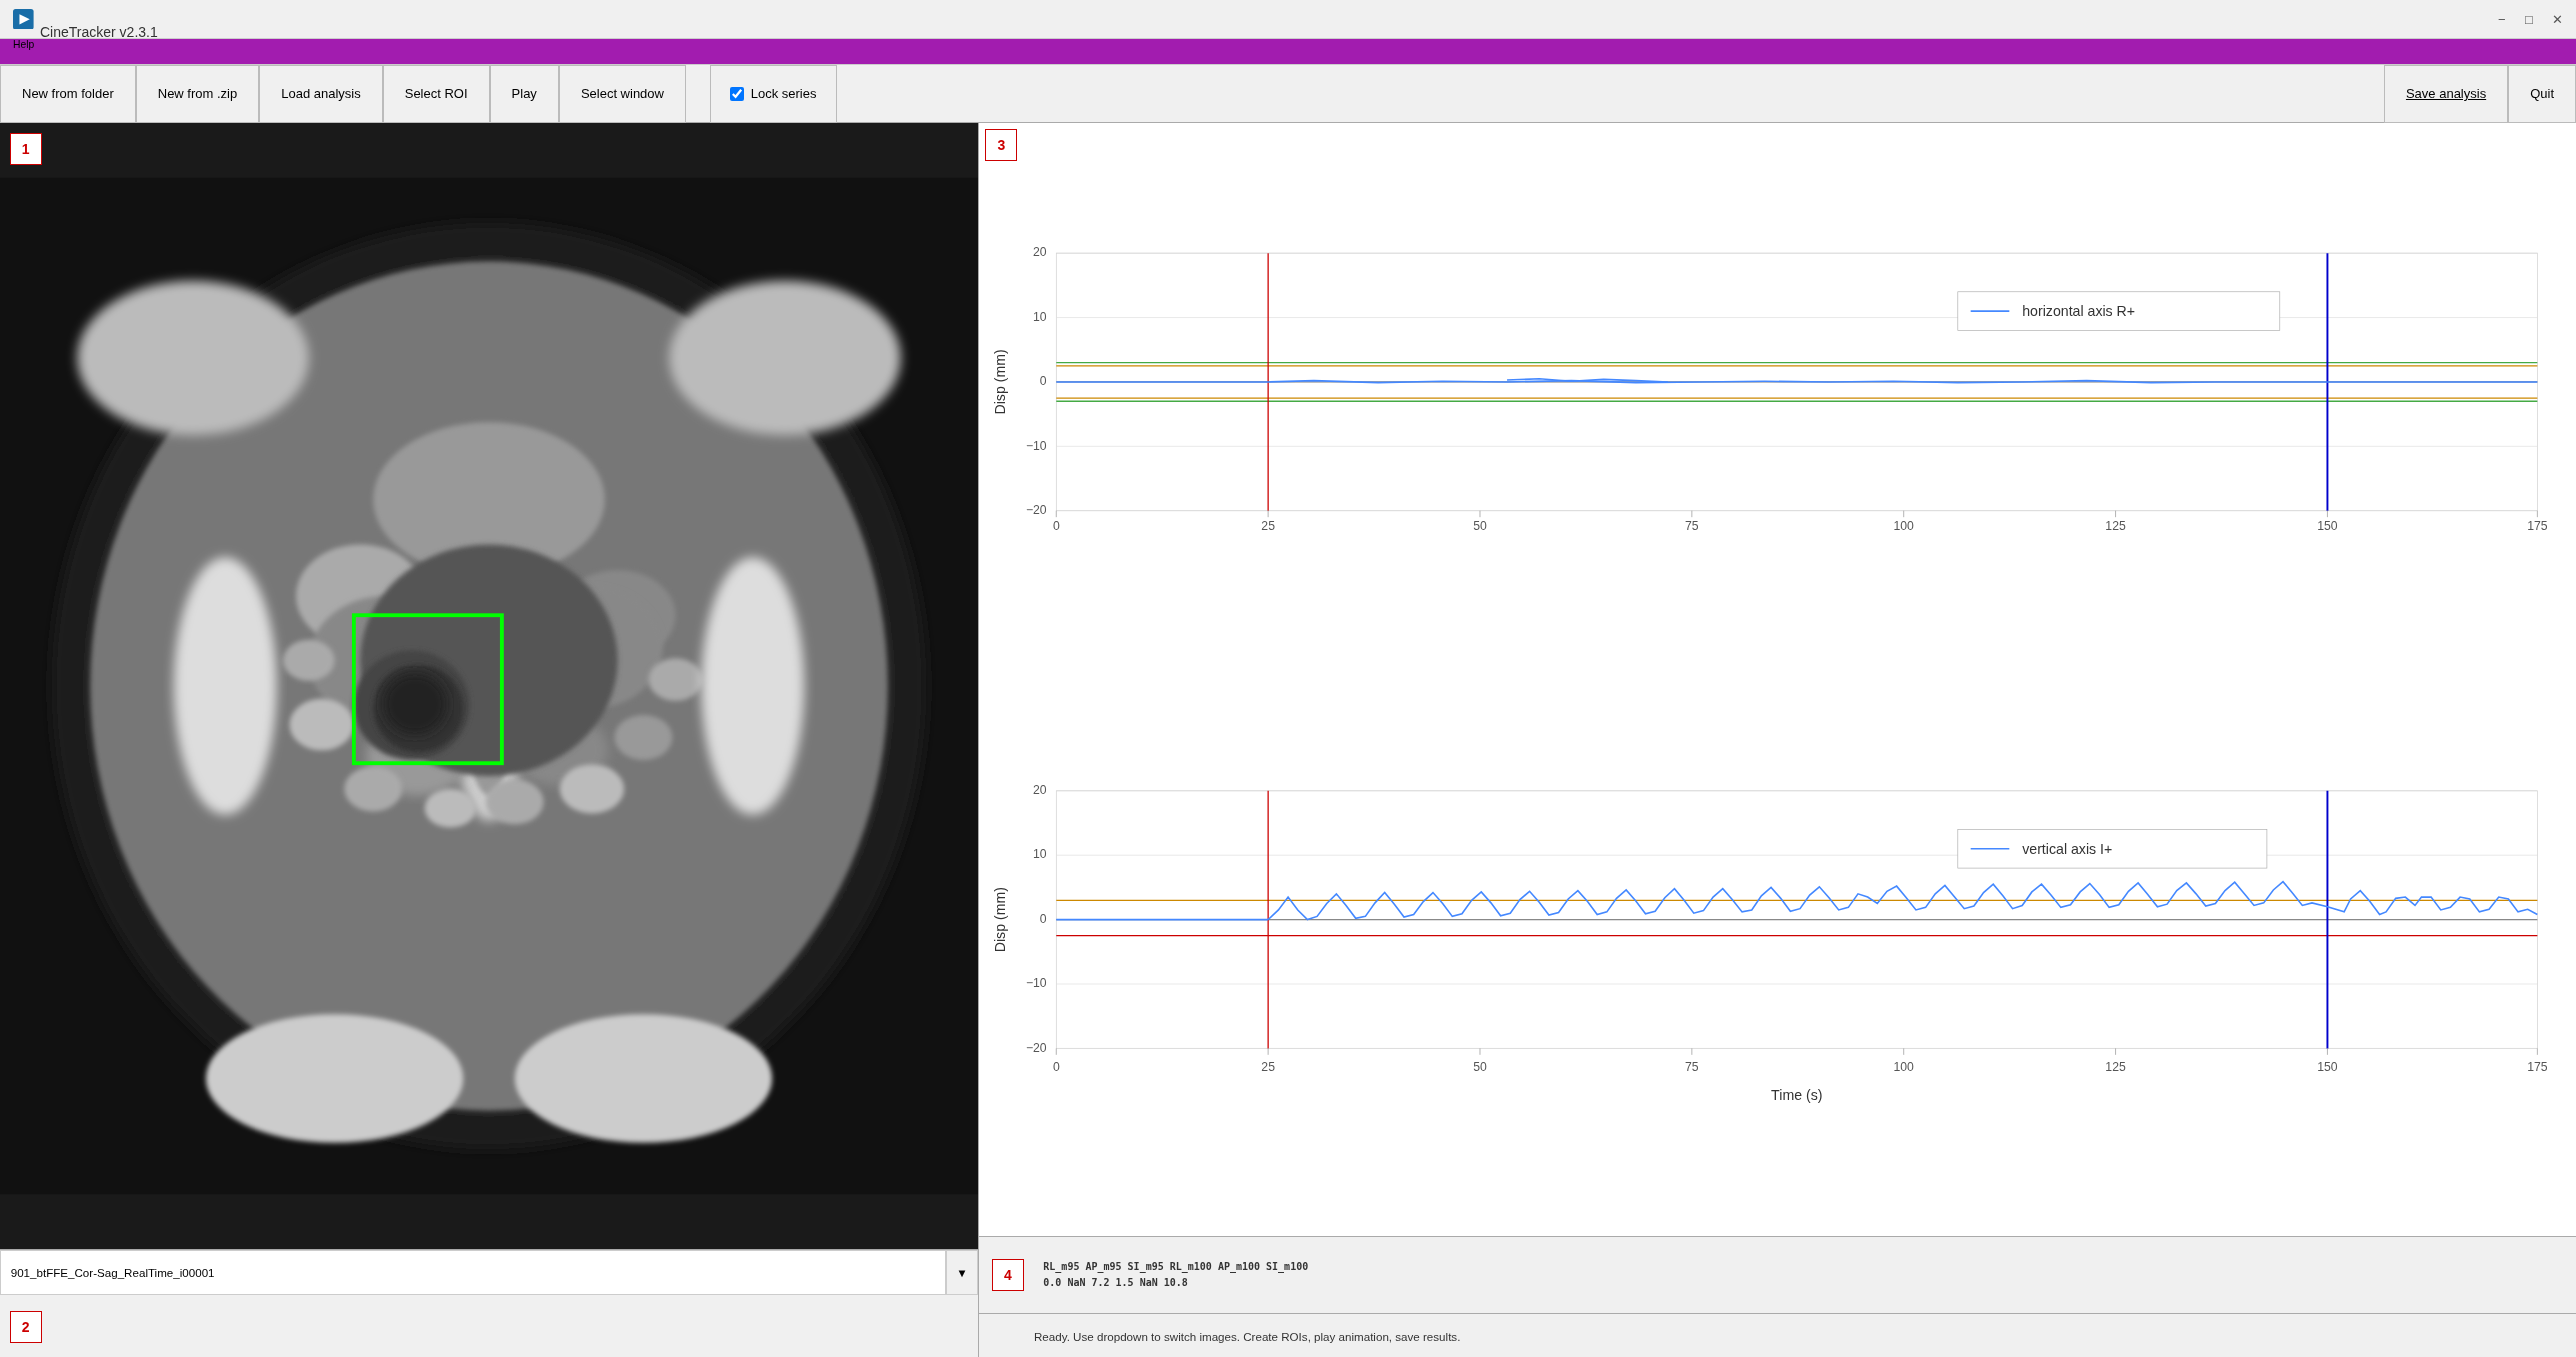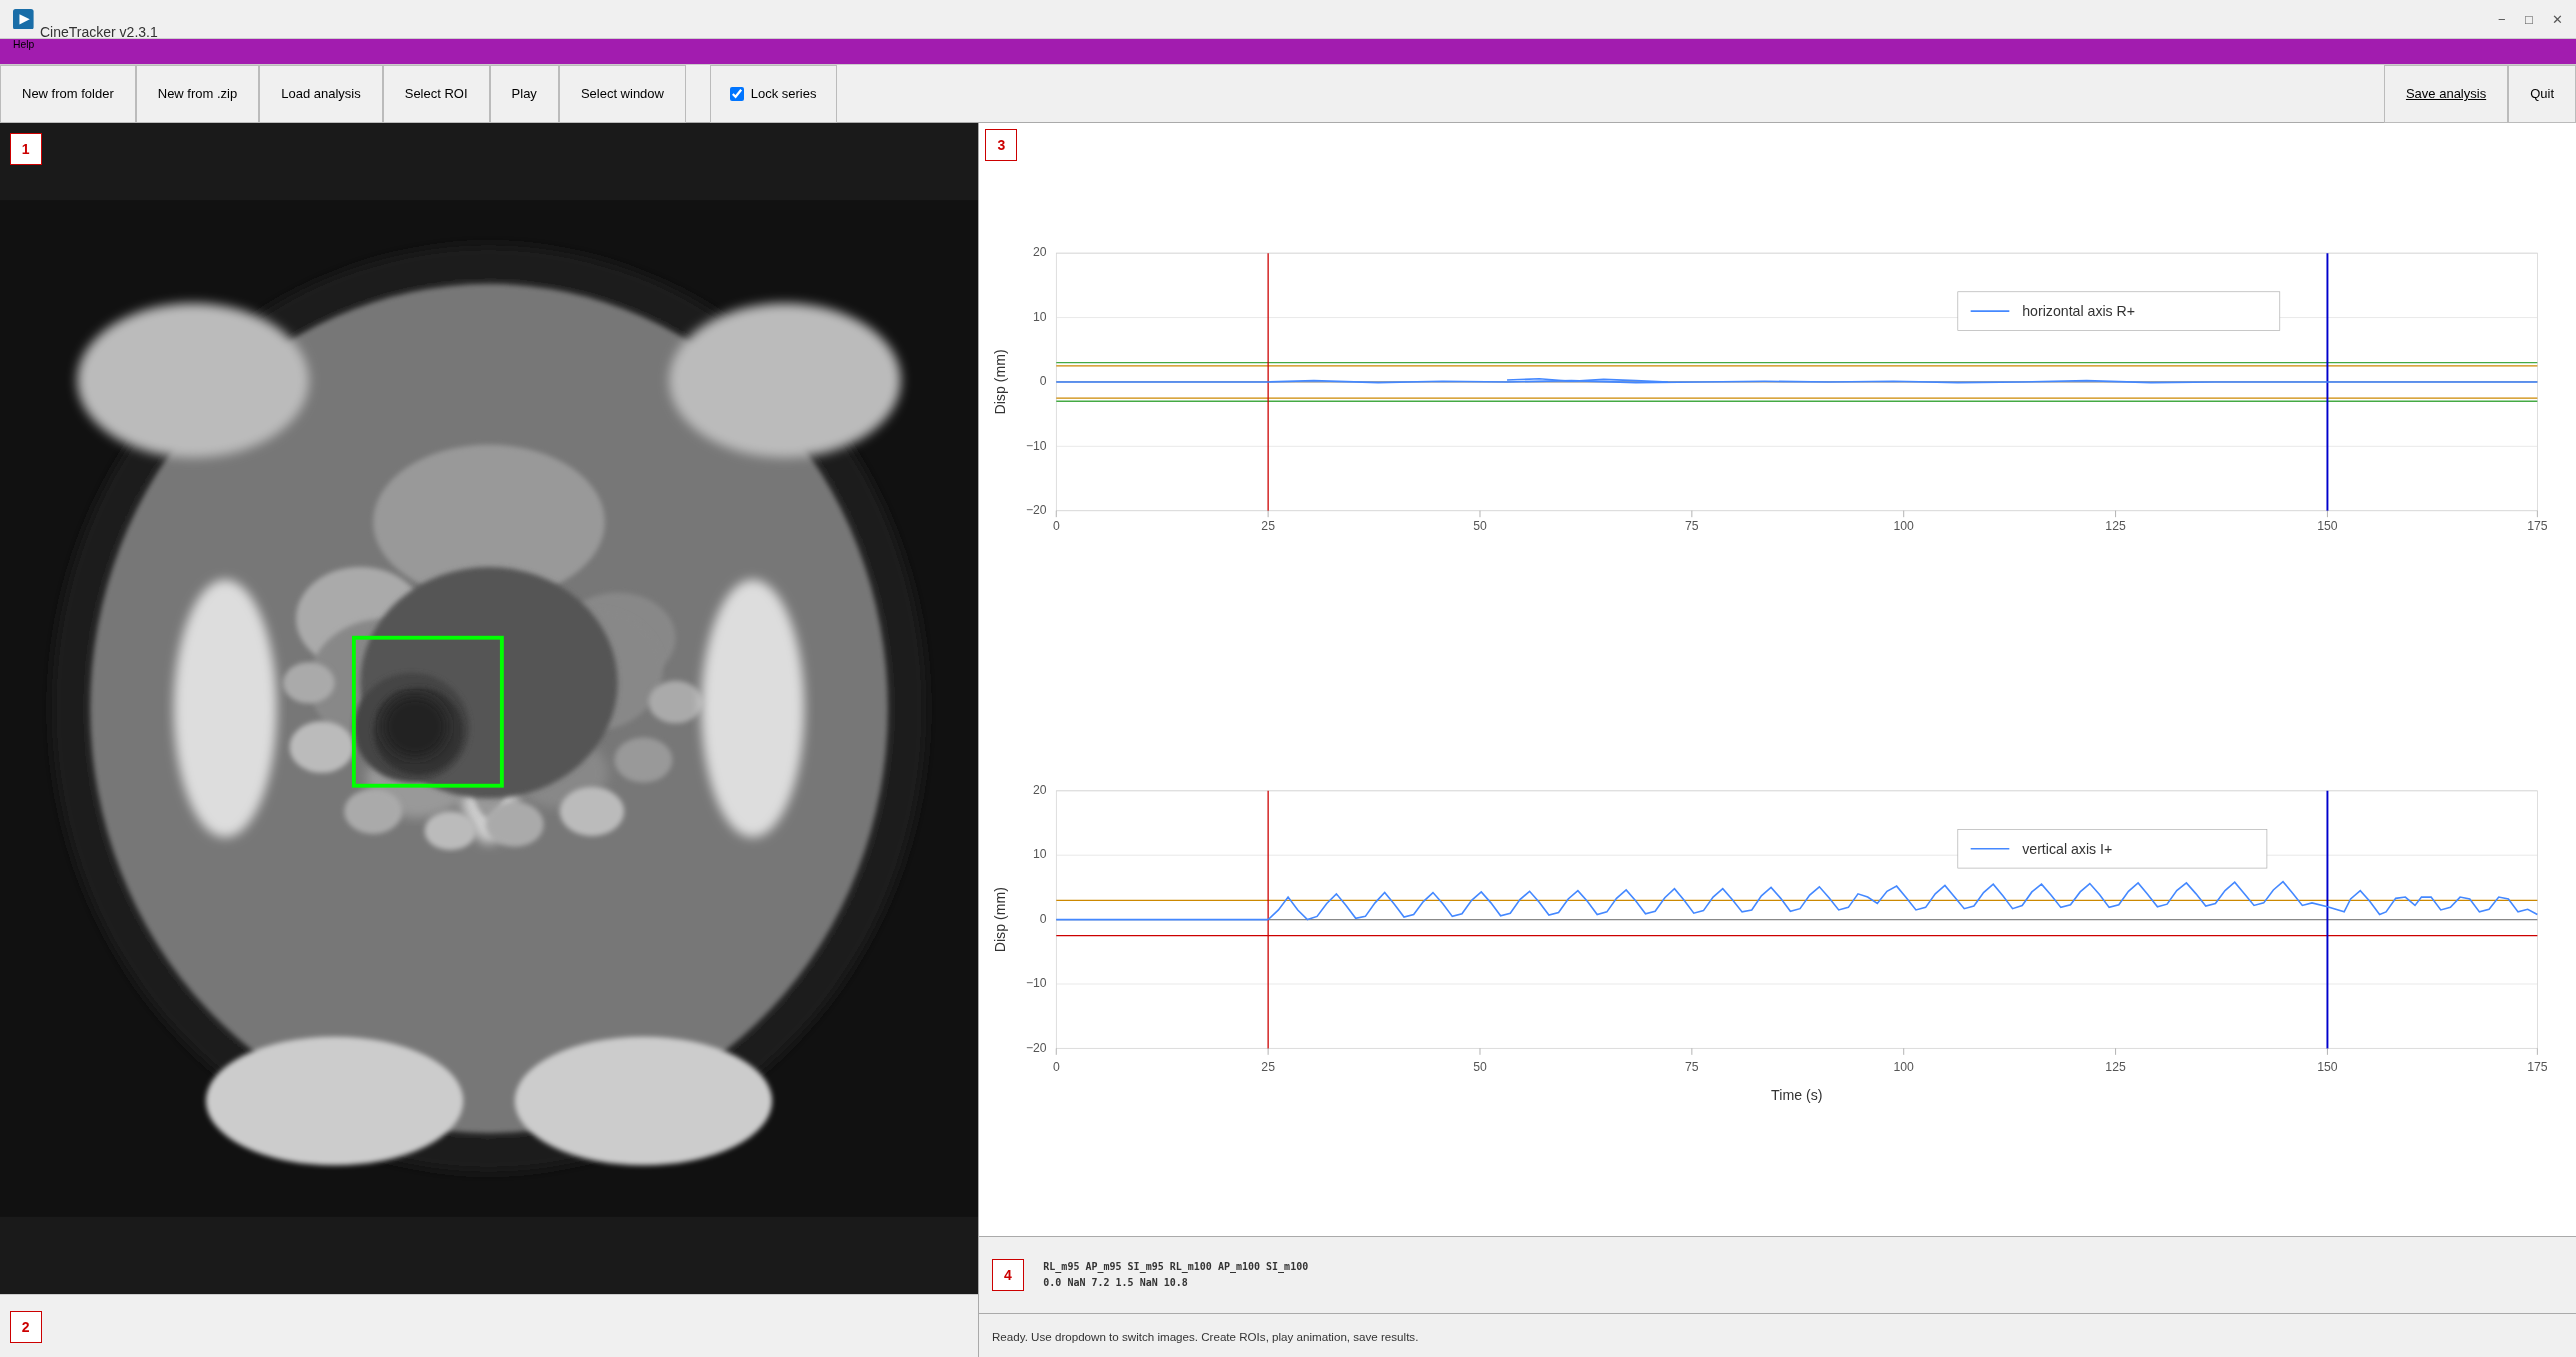--- a/index.html
+++ b/index.html
@@ -246,20 +246,21 @@
       height: 45px;
       background: #f0f0f0;
       border-top: 1.3px solid #aaa;
       display: flex;
       align-items: center;
       padding: 0 13px;
     }
     #status-text {
       font-size: 11.6px;
       color: #333;
+      margin-left: 42px;
     }
     
     .chart-svg {
       width: 100%;
       height: 100%;
     }
     .axis-label {
       font-size: 22px;
       fill: #333;
     }
@@ -380,20 +381,24 @@
         <ellipse cx="760" cy="750" rx="200" ry="180" fill="#555" filter="url(#blur2)"></ellipse>
 
         <ellipse cx="640" cy="820" rx="90" ry="85" fill="#444" filter="url(#blur2)"></ellipse>
         <ellipse cx="650" cy="825" rx="70" ry="68" fill="#333" filter="url(#blur2)"></ellipse>
         <ellipse cx="645" cy="818" rx="50" ry="48" fill="#222" filter="url(#blur1)"></ellipse>
 
         <rect x="550" y="680" width="230" height="230" fill="none" stroke="#00ff00" stroke-width="6"></rect>
       </svg>
     </div>
 
+    <div id="bottom-bar">
+      <input type="text" id="image-selector" value="901_btFFE_Cor-Sag_RealTime_i00001" style="">
+      <div id="dropdown-arrow">▼</div>
+    </div>
 
     <div id="panel2-area">
       <div class="panel-label" style="position:relative;top:auto;left:auto;">2</div>
     </div>
   </div>
 
   <div id="right-panel">
 
     <div id="charts-area">
       <div class="chart-panel-label">3</div>

